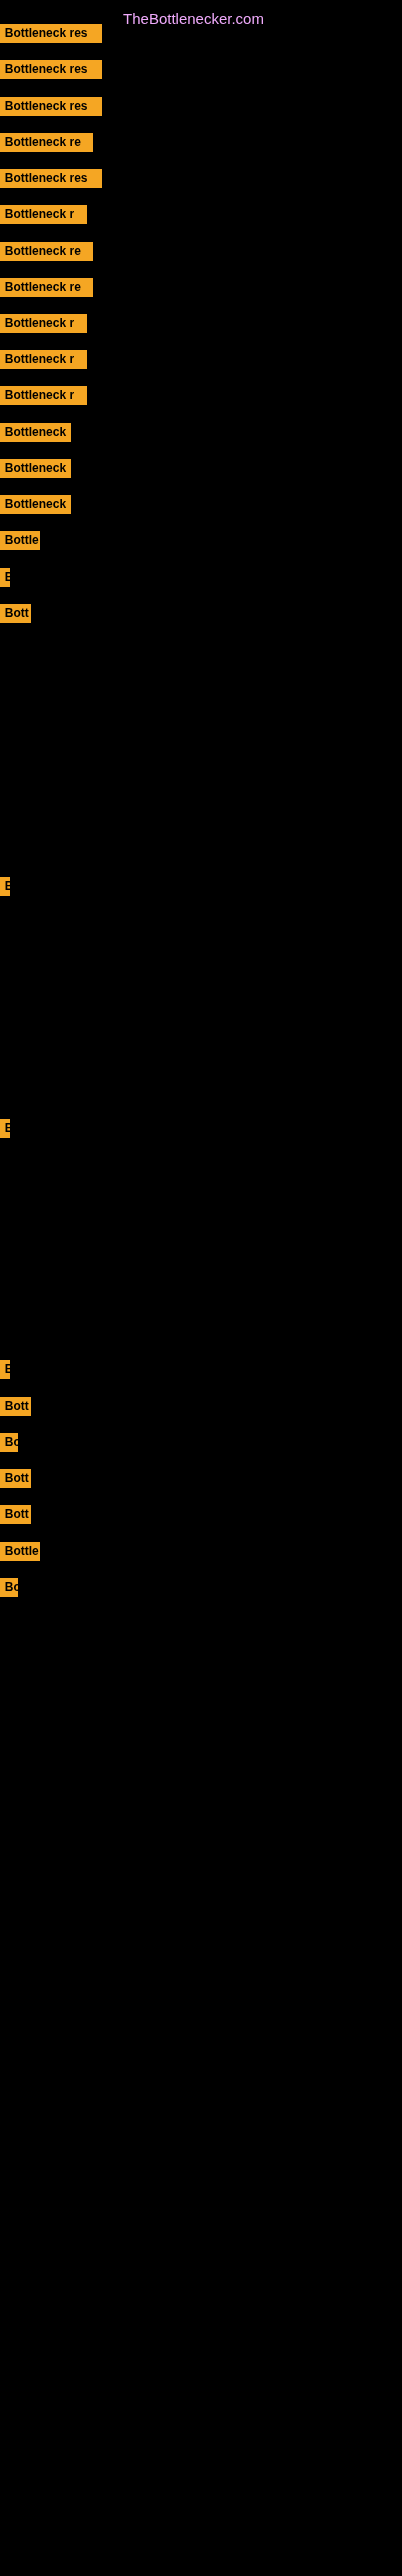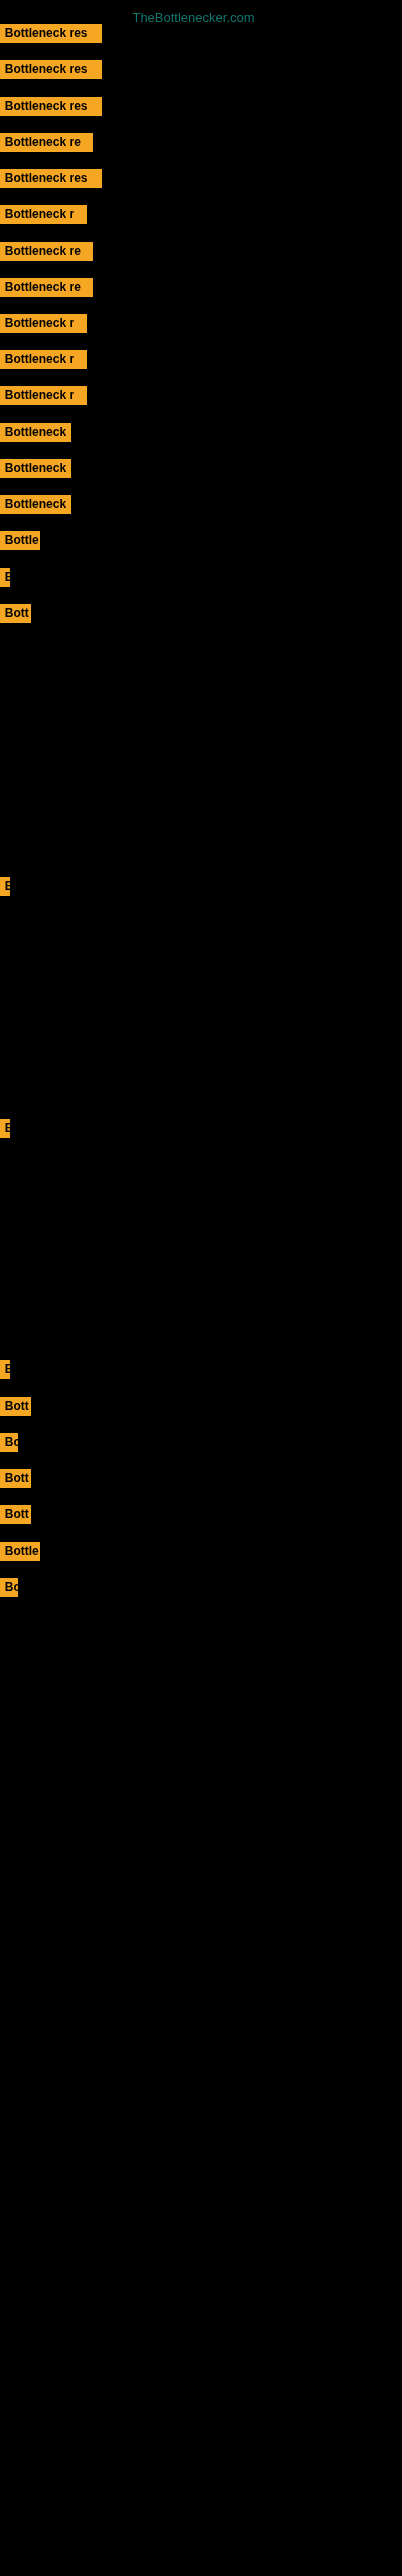--- a/index.html
+++ b/index.html
@@ -8,22 +8,22 @@
       box-sizing: border-box;
     }
     body {
       background-color: #000000;
       width: 403px;
       min-height: 2576px;
       font-family: Arial, sans-serif;
       position: relative;
     }
     .site-title {
-      color: #0f766e;
-      font-size: 13px;
+      color: #f0abfc;
+      font-size: 15px;
       text-align: center;
       padding: 6.4px 0;
       position: absolute;
       top: 3.2px;
       left: 0;
       right: 16px;
     }
     .bottleneck-badge {
       background-color: #f5a623;
       color: #000000;

